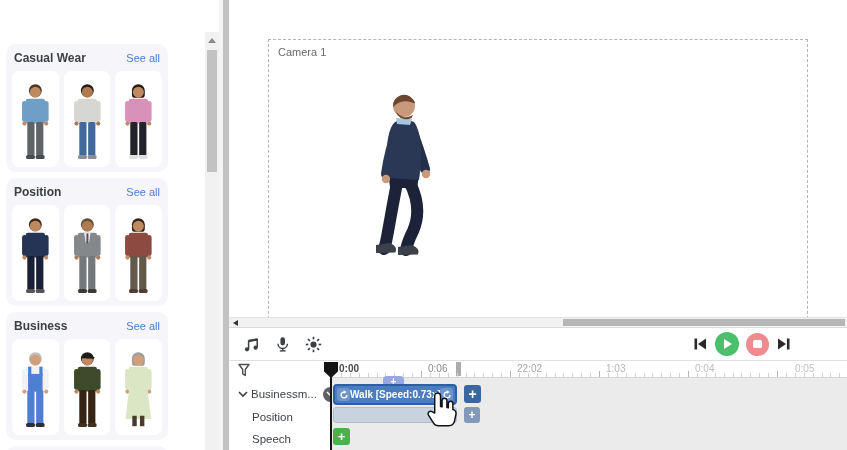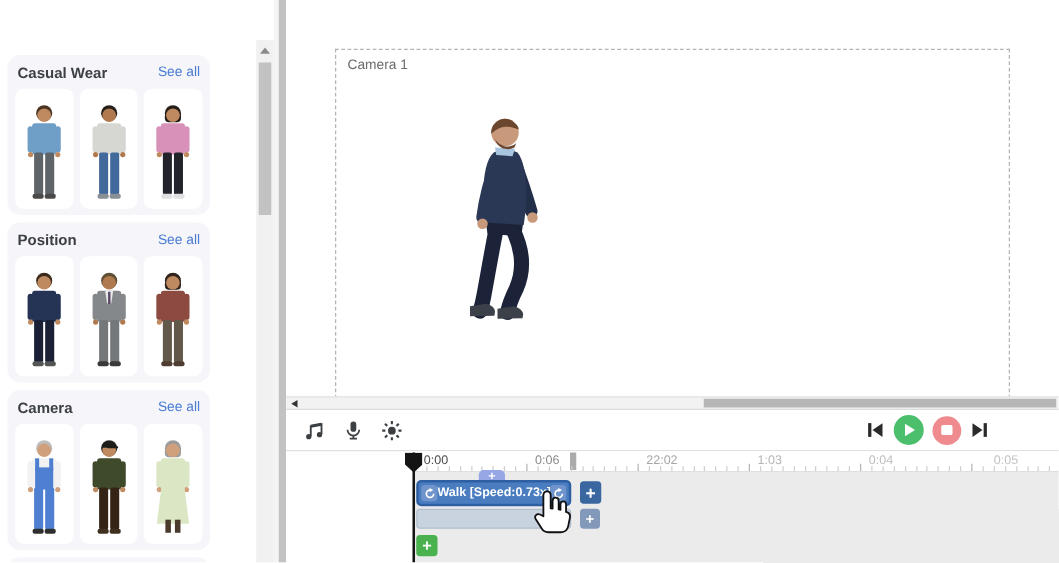--- a/index.html
+++ b/index.html
@@ -210,21 +210,21 @@
                 <rect x="19" y="50" width="9" height="42" rx="2" fill="#62594a"></rect>
                 <rect x="30" y="50" width="9" height="42" rx="2" fill="#62594a"></rect>
                 <rect x="17.5" y="91" width="11" height="5" rx="2" fill="#4e3d30"></rect>
                 <rect x="29.5" y="91" width="11" height="5" rx="2" fill="#4e3d30"></rect>
               </svg>
             </div>
           </div>
         </div>
         <div class="section">
           <div class="section-head">
-            <div class="section-title">Camera</div>
+            <div class="section-title">Business</div>
             <div class="see-all">See all</div>
           </div>
           <div class="cards">
             <div class="card">
               <svg viewBox="0 0 58 100">
                 <circle cx="29" cy="11" r="8" fill="#bdbdbd"></circle>
                 <circle cx="29" cy="13" r="6.8" fill="#cfa07b"></circle>
                 <rect x="12.5" y="24" width="6" height="26" rx="3" fill="#f2f2f2"></rect>
                 <rect x="39.5" y="24" width="6" height="26" rx="3" fill="#f2f2f2"></rect>
                 <circle cx="15.5" cy="52" r="2.6" fill="#cfa07b"></circle>
@@ -364,20 +364,44 @@
         <div class="tbtn">
           <svg width="16" height="16" viewBox="0 0 16 16">
             <rect x="10.9" y="2.5" width="2.6" height="11" fill="#2a2a2a"></rect>
             <path d="M2,2.5 L10,8 L2,13.5 Z" fill="#2a2a2a"></path>
           </svg>
         </div>
       </div>
     </div>
 
     <div class="timeline">
+      <div class="tl-labels">
+        <div style="position:absolute;left:8px;top:2px;">
+          <svg width="14" height="14" viewBox="0 0 13 14">
+            <path d="M1.5,1.5 H11.5 L7.8,6.5 V12.5 L5.2,10.8 V6.5 Z" fill="none" stroke="#4a4f54" stroke-width="1.4" stroke-linejoin="round"></path>
+          </svg>
+        </div>
+        <div class="track-row-label" style="top:24px;left:9px;">
+          <svg width="10" height="8" viewBox="0 0 10 8" style="margin-right:3px;">
+            <polyline points="1,2 5,6 9,2" fill="none" stroke="#3c4043" stroke-width="1.6"></polyline>
+          </svg>
+          <span>Businessm...</span>
+          <span class="row-badge">
+            <svg width="8" height="6" viewBox="0 0 8 6">
+              <polyline points="1,1 4,4 7,1" fill="none" stroke="#fff" stroke-width="1.5"></polyline>
+            </svg>
+          </span>
+        </div>
+        <div class="track-row-label" style="top:47px;left:23px;">
+          <span>Position</span>
+        </div>
+        <div class="track-row-label" style="top:69px;left:23px;">
+          <span>Speech</span>
+        </div>
+      </div>
 
       <div class="tl-ruler">
         <div class="ruler-mark"></div>
       <div class="tick" style="left: 10.9px;"></div>
           <div class="tick" style="left: 19.8px;"></div>
           <div class="tick" style="left: 28.7px;"></div>
           <div class="tick" style="left: 37.6px;"></div>
           <div class="tick" style="left: 46.5px;"></div>
           <div class="tick" style="left: 55.4px;"></div>
           <div class="tick" style="left: 64.3px;"></div>
@@ -420,21 +444,21 @@
           <div class="tick" style="left: 429.2px;"></div>
           <div class="tick" style="left: 438.1px;"></div>
           <div class="tick" style="left: 455.9px;"></div>
           <div class="tick" style="left: 464.8px;"></div>
           <div class="tick" style="left: 473.7px;"></div>
           <div class="tick" style="left: 482.6px;"></div>
           <div class="tick" style="left: 491.5px;"></div>
           <div class="tick" style="left: 500.4px;"></div>
           <div class="tick" style="left: 509.3px;"></div>
           <div class="tick major" style="left: 2px;"></div>
-          <span class="rlabel" style="left: 9px; color: rgb(74, 74, 74);">0:00</span>
+          <span class="rlabel" style="left: 9px; color: rgb(74, 74, 74); font-weight: bold;">0:00</span>
           <div class="tick major" style="left: 91px;"></div>
           <span class="rlabel" style="left: 98px; color: rgb(138, 138, 138);">0:06</span>
           <div class="tick major" style="left: 180px;"></div>
           <span class="rlabel" style="left: 187px; color: rgb(166, 166, 166);">22:02</span>
           <div class="tick major" style="left: 269px;"></div>
           <span class="rlabel" style="left: 276px; color: rgb(181, 181, 181);">1:03</span>
           <div class="tick major" style="left: 358px;"></div>
           <span class="rlabel" style="left: 365px; color: rgb(189, 189, 189);">0:04</span>
           <div class="tick major" style="left: 447px;"></div>
           <span class="rlabel" style="left: 454px; color: rgb(194, 194, 194); margin-left: 11px;">0:05</span>

